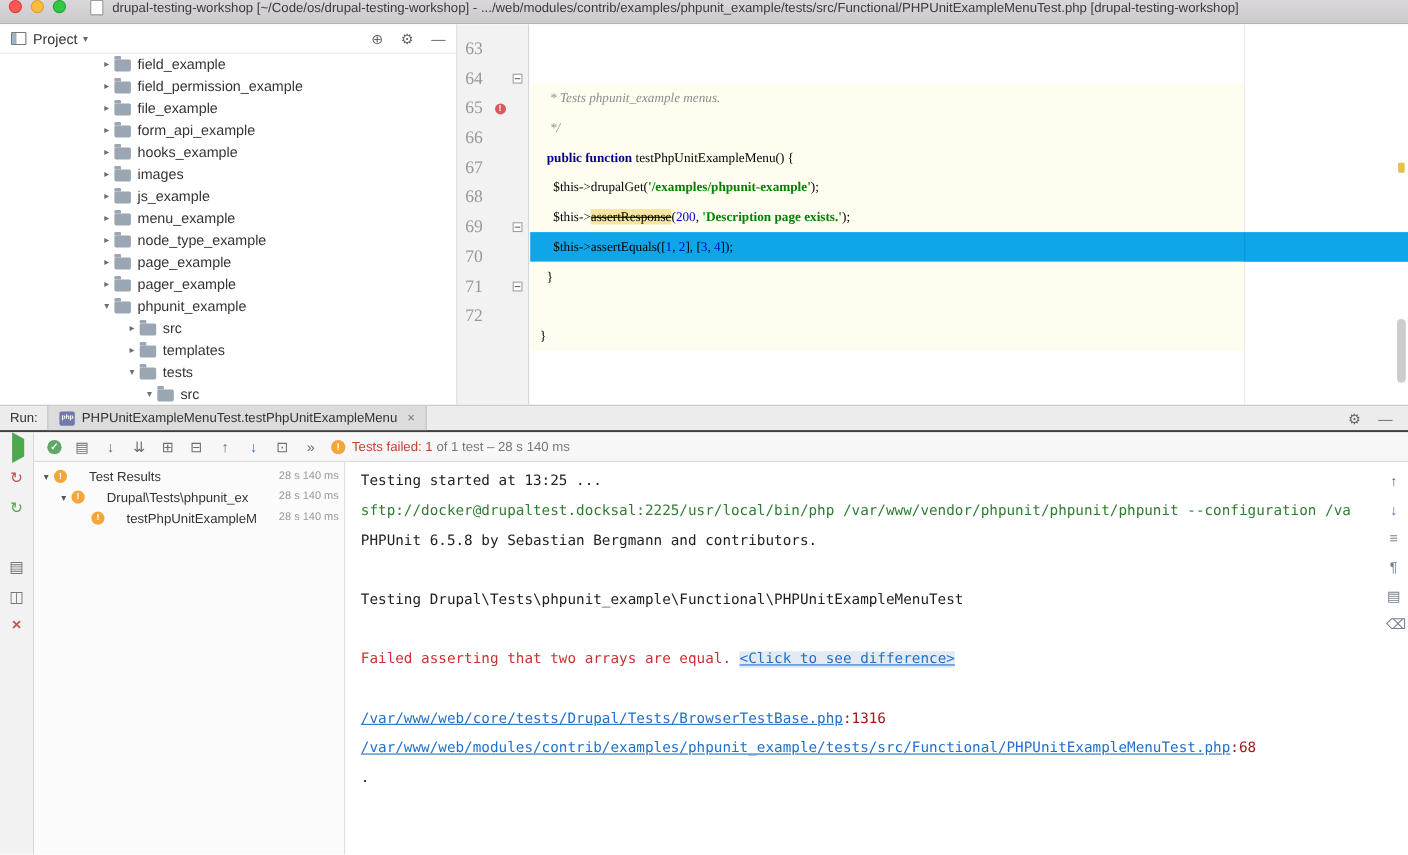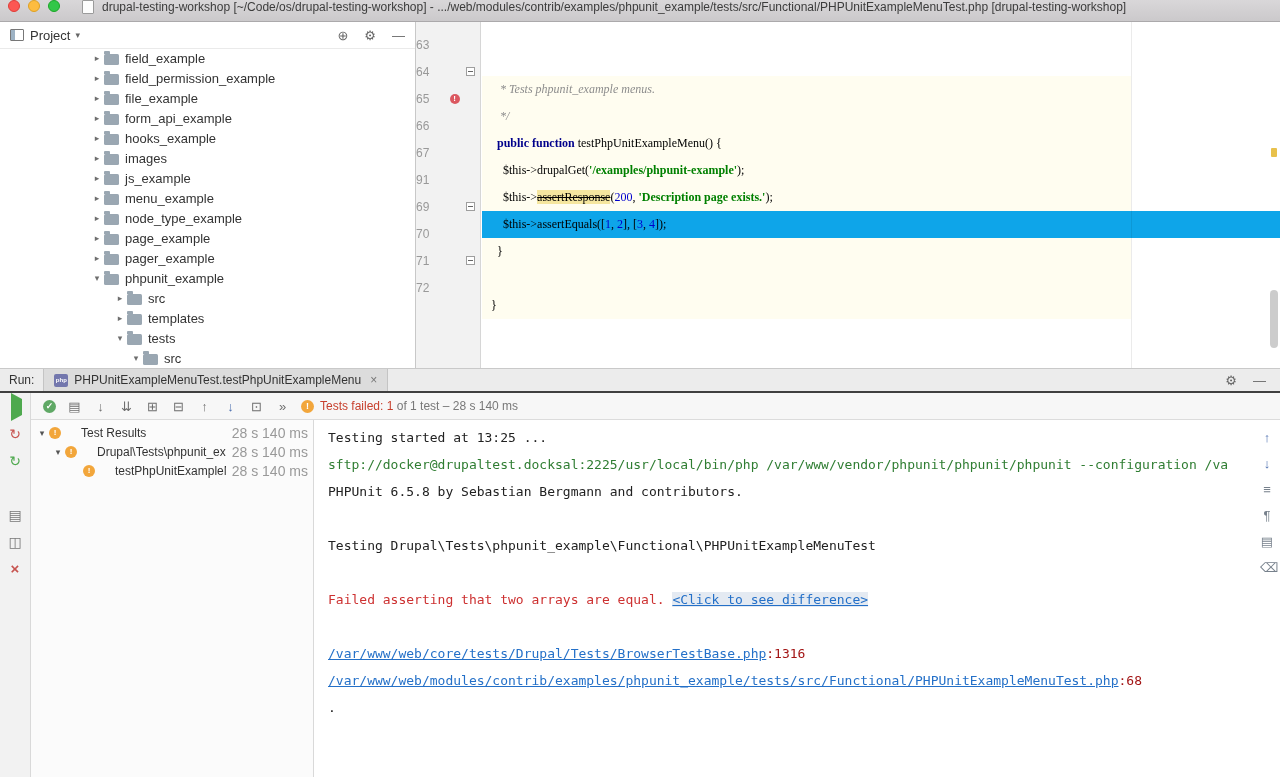--- a/index.html
+++ b/index.html
@@ -33,21 +33,21 @@
   .chev{width:14px;color:#6E6E6E;font-size:9px;text-align:center;flex:none;}
   .folder{width:15px;height:11px;background:#9AA7B2;border-radius:1.5px;position:relative;margin-right:6px;margin-top:2px;flex:none;}
   .folder::before{content:"";position:absolute;top:-3px;left:0;width:6px;height:3px;background:#9AA7B2;border-radius:1px 1px 0 0;}
   .lbl{white-space:nowrap;}
 
   
   .editor{position:absolute;top:22px;left:416px;right:0;height:346px;background:#fff;overflow:hidden;}
   .gutter{position:absolute;left:0;top:0;bottom:0;width:65px;background:#F2F2F2;
     border-right:1px solid #D6D6D6;padding-top:9px;box-sizing:border-box;}
   .g-row{height:27px;display:flex;align-items:center;}
-  .g-num{width:30px;text-align:left;font-family:Liberation Sans, sans-serif;font-size:12px;color:#999;flex:none;}
+  .g-num{width:30px;text-align:center;font-family:Liberation Serif, serif;font-size:16px;color:#999;flex:none;}
   .g-icon{width:17px;text-align:center;flex:none;display:flex;justify-content:center;}
   .g-fold{width:15px;flex:none;display:flex;justify-content:center;}
   .fail-dot{width:10px;height:10px;border-radius:50%;background:#DB5860;color:#fff;
     font:bold 8px/10px "Liberation Sans",sans-serif;text-align:center;}
   .foldbox{width:9px;height:9px;border:1px solid #9E9E9E;background:#fff;position:relative;box-sizing:border-box;
     font-size:0;color:transparent;overflow:hidden;}
   .foldbox::after{content:"";position:absolute;left:1px;right:1px;top:3px;height:1px;background:#666;}
   .code{position:absolute;left:66px;top:0;right:0;bottom:0;padding-top:9px;
     font-family:Liberation Serif, serif;font-size:12px;white-space:pre;}
   .code-line{height:27px;line-height:27px;padding-left:9px;}
@@ -98,21 +98,21 @@
   .status{display:flex;align-items:center;gap:6px;font-size:12px;}
   .status-failed{color:#C7402E;}
   .status-rest{color:#787878;}
 
   .run-tree{position:absolute;top:420px;left:31px;width:283px;bottom:0;background:#FBFBFB;
     border-right:1px solid #D9D9D9;font-size:12px;color:#333;padding-top:3px;box-sizing:border-box;overflow:hidden;}
   .t-row{height:19px;display:flex;align-items:center;padding-right:5px;}
   .t-ind0{padding-left:5px;}.t-ind1{padding-left:21px;}.t-ind2{padding-left:39px;}
   .t-chev{width:12px;font-size:9px;color:#555;text-align:center;flex:none;}
   .t-label{white-space:nowrap;overflow:hidden;margin-left:16px;}
-  .t-time{margin-left:auto;color:#999;font-size:14px;white-space:nowrap;padding-left:6px;}
+  .t-time{margin-left:auto;color:#999;font-size:10px;white-space:nowrap;padding-left:6px;}
 
   .console{position:absolute;top:420px;left:314px;right:26px;bottom:0;background:#fff;
     font-family:"DejaVu Sans Mono",monospace;font-size:13px;color:#222;
     padding:4px 0 0 14px;white-space:pre;overflow:hidden;}
   .console-line{height:27px;line-height:27px;}
   .c-cmd{color:#2F7D32;}
   .c-err{color:#CD3131;}
   .c-link{color:#2470C8;text-decoration:underline;cursor:pointer;}
   .c-link.diff{background:#E4EAF2;}
   .c-lineno{color:#A31515;}
@@ -255,21 +255,21 @@
           <span class="g-num">66</span>
           <span class="g-icon"></span>
           <span class="g-fold"></span>
         </div>
         <div class="g-row">
           <span class="g-num">67</span>
           <span class="g-icon"></span>
           <span class="g-fold"></span>
         </div>
         <div class="g-row">
-          <span class="g-num">91</span>
+          <span class="g-num">68</span>
           <span class="g-icon"></span>
           <span class="g-fold"></span>
         </div>
         <div class="g-row">
           <span class="g-num">69</span>
           <span class="g-icon"></span>
           <span class="g-fold">
             <span class="foldbox"></span>
           </span>
         </div>

